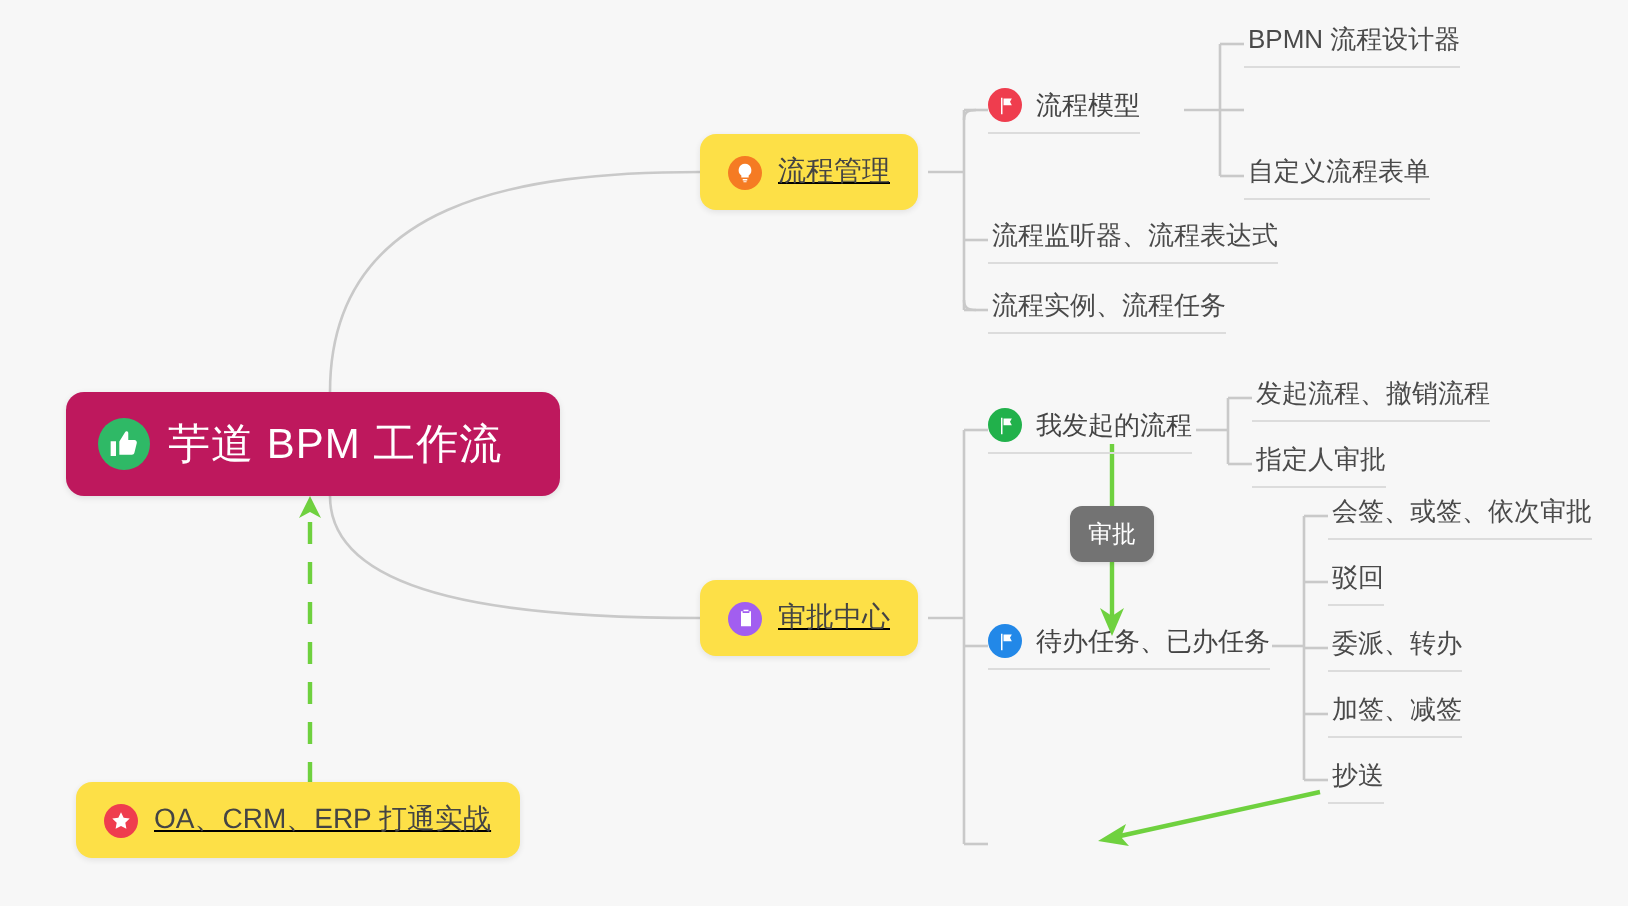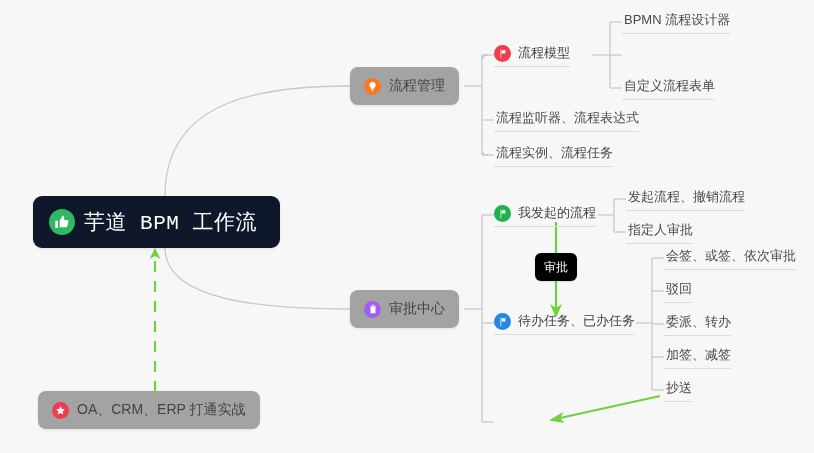--- a/index.html
+++ b/index.html
@@ -21,74 +21,74 @@
     left: 0; top: 0;
     width: 814px; height: 453px;
     pointer-events: none;
   }
 
   
   .root-node {
     position: absolute;
     left: 33px; top: 196px;
     width: 247px; height: 52px;
-    background: #0f172a;
+    background: #be185d;
     border-radius: 9px;
     display: flex;
     align-items: center;
     padding: 0 16px;
     box-shadow: 0 1px 3px rgba(0,0,0,0.10);
-    font-family: Liberation Mono, monospace;
   }
   .root-label {
     color: #ffffff;
     font-size: 21px;
     letter-spacing: 0.5px;
     white-space: nowrap;
     margin-left: 9px;
   }
 
   
   .card-node {
     position: absolute;
-    background: #a3a3a3;
+    background: #fde047;
     border-radius: 8px;
     display: flex;
     align-items: center;
     padding: 0 14px;
     box-shadow: 0 1px 3px rgba(0,0,0,0.09);
     white-space: nowrap;
+    text-decoration: underline;
   }
   .card-label {
     color: #444;
     font-size: 14px;
     margin-left: 8px;
   }
 
   
   .text-node {
     position: absolute;
     display: flex;
-    align-items: flex-end;
+    align-items: flex-start;
     white-space: nowrap;
     color: #4a4a4a;
     font-size: 13px;
     padding-bottom: 4px;
     border-bottom: 1px solid #dcdcdc;
     line-height: 18px;
   }
   .text-node .card-label { margin-left: 7px; font-size: 13px; }
   .text-node.no-icon { padding-left: 2px; }
 
   
   .tag-chip {
     position: absolute;
     left: 535px; top: 253px;
     width: 42px; height: 28px;
-    background: #000000;
+    background: #737373;
     border-radius: 6px;
     display: flex;
     align-items: center;
     justify-content: center;
     color: #ffffff;
     font-size: 12px;
     box-shadow: 0 1px 2px rgba(0,0,0,0.10);
   }
 
   

